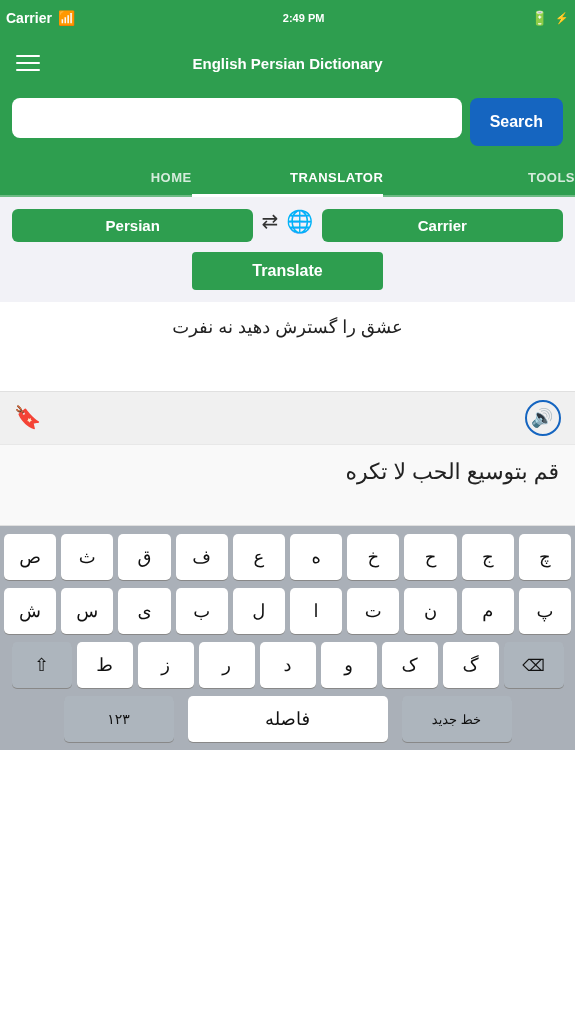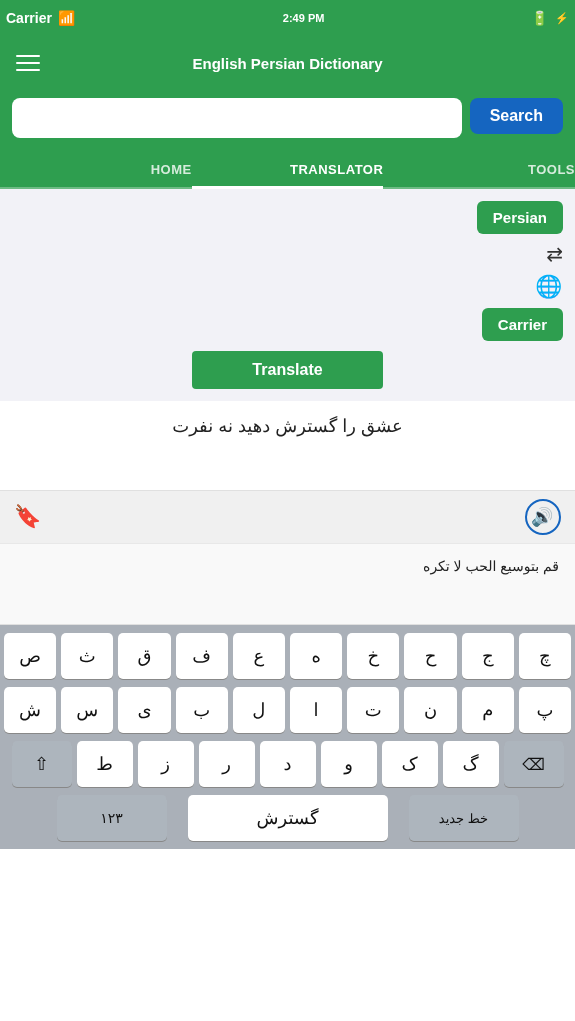--- a/index.html
+++ b/index.html
@@ -78,21 +78,21 @@
     }
     .search-button {
       background: #1565c0;
       color: #fff;
       border: none;
       border-radius: 8px;
       padding: 0 20px;
       font-size: 16px;
       font-weight: 600;
       cursor: pointer;
-      height: 36px;
+      height: 48px;
     }
 
     
     .tabs {
       background: #2e9e4f;
       display: flex;
       border-bottom: 2px solid rgba(255,255,255,0.3);
     }
     .tab {
       flex: 1;
@@ -117,24 +117,23 @@
       background: #fff;
     }
 
     
     .translator-section {
       background: #f2f2f7;
       padding: 12px;
     }
     .lang-row {
       display: flex;
-      align-items: flex-end;
+      align-items: flex-start;
       gap: 8px;
       margin-bottom: 10px;
-      flex-direction: column;
     }
     .lang-button {
       background: #2e9e4f;
       color: #fff;
       border: none;
       border-radius: 6px;
       padding: 8px 16px;
       font-size: 15px;
       font-weight: 600;
       cursor: pointer;
@@ -203,21 +202,21 @@
       display: flex;
       align-items: center;
       justify-content: center;
       background: transparent;
       cursor: pointer;
       color: #1565c0;
       font-size: 18px;
     }
     .output-text {
       padding: 14px 16px;
-      font-size: 14px;
+      font-size: 22px;
       color: #222;
       direction: rtl;
       text-align: right;
       min-height: 80px;
     }
 
     
     .keyboard {
       background: #aab0b8;
       padding: 8px 4px 0;
@@ -263,21 +262,21 @@
       max-width: 60px;
     }
     .key-delete {
       min-width: 52px;
       max-width: 60px;
       font-size: 16px;
     }
     .keyboard-bottom {
       display: flex;
       justify-content: center;
-      gap: 21px;
+      gap: 14px;
       margin-bottom: 0;
       padding-bottom: 8px;
     }
   </style>
 </head>
 <body>
 
 <div class="status-bar">
   <div class="status-bar-left">
     <span>Carrier</span>
@@ -369,16 +368,16 @@
     <div class="key">ر</div>
     <div class="key">د</div>
     <div class="key">و</div>
     <div class="key">ک</div>
     <div class="key">گ</div>
     <div class="key key-dark key-delete">⌫</div>
   </div>
 
   <div class="keyboard-bottom keyboard-row">
     <div class="key key-dark key-wide">۱۲۳</div>
-    <div class="key key-space">گسترش</div>
+    <div class="key key-space">فاصله</div>
     <div class="key key-dark key-wide" style="font-size:13px;">خط جدید</div>
   </div>
 </div>
 
 </body></html>

